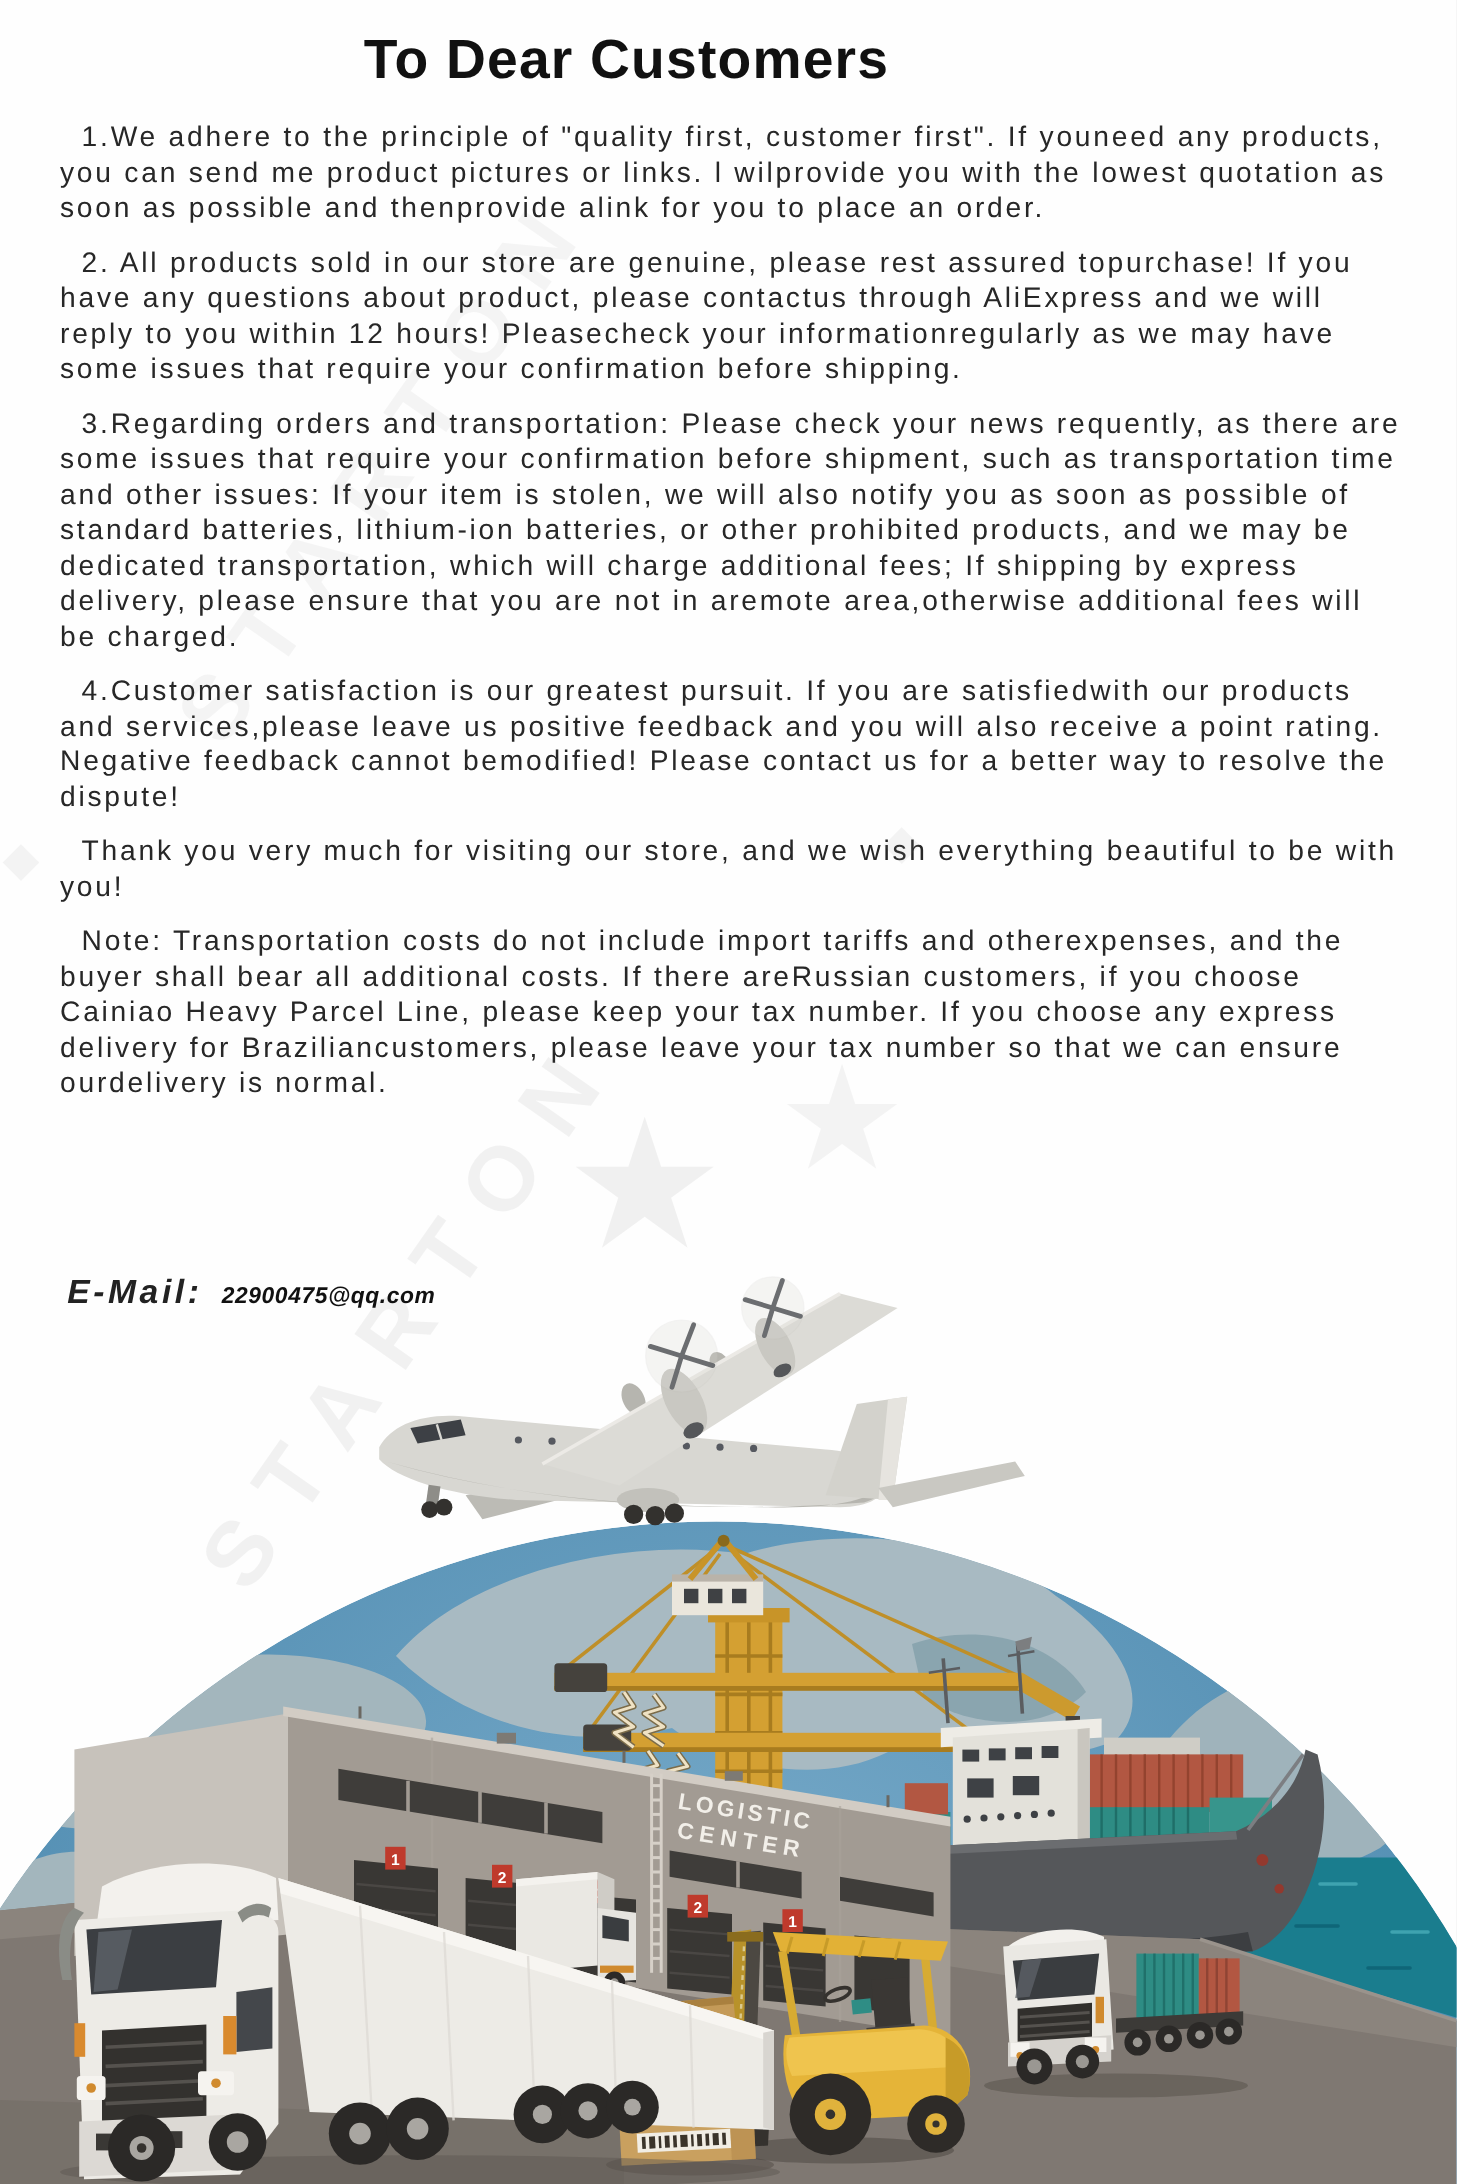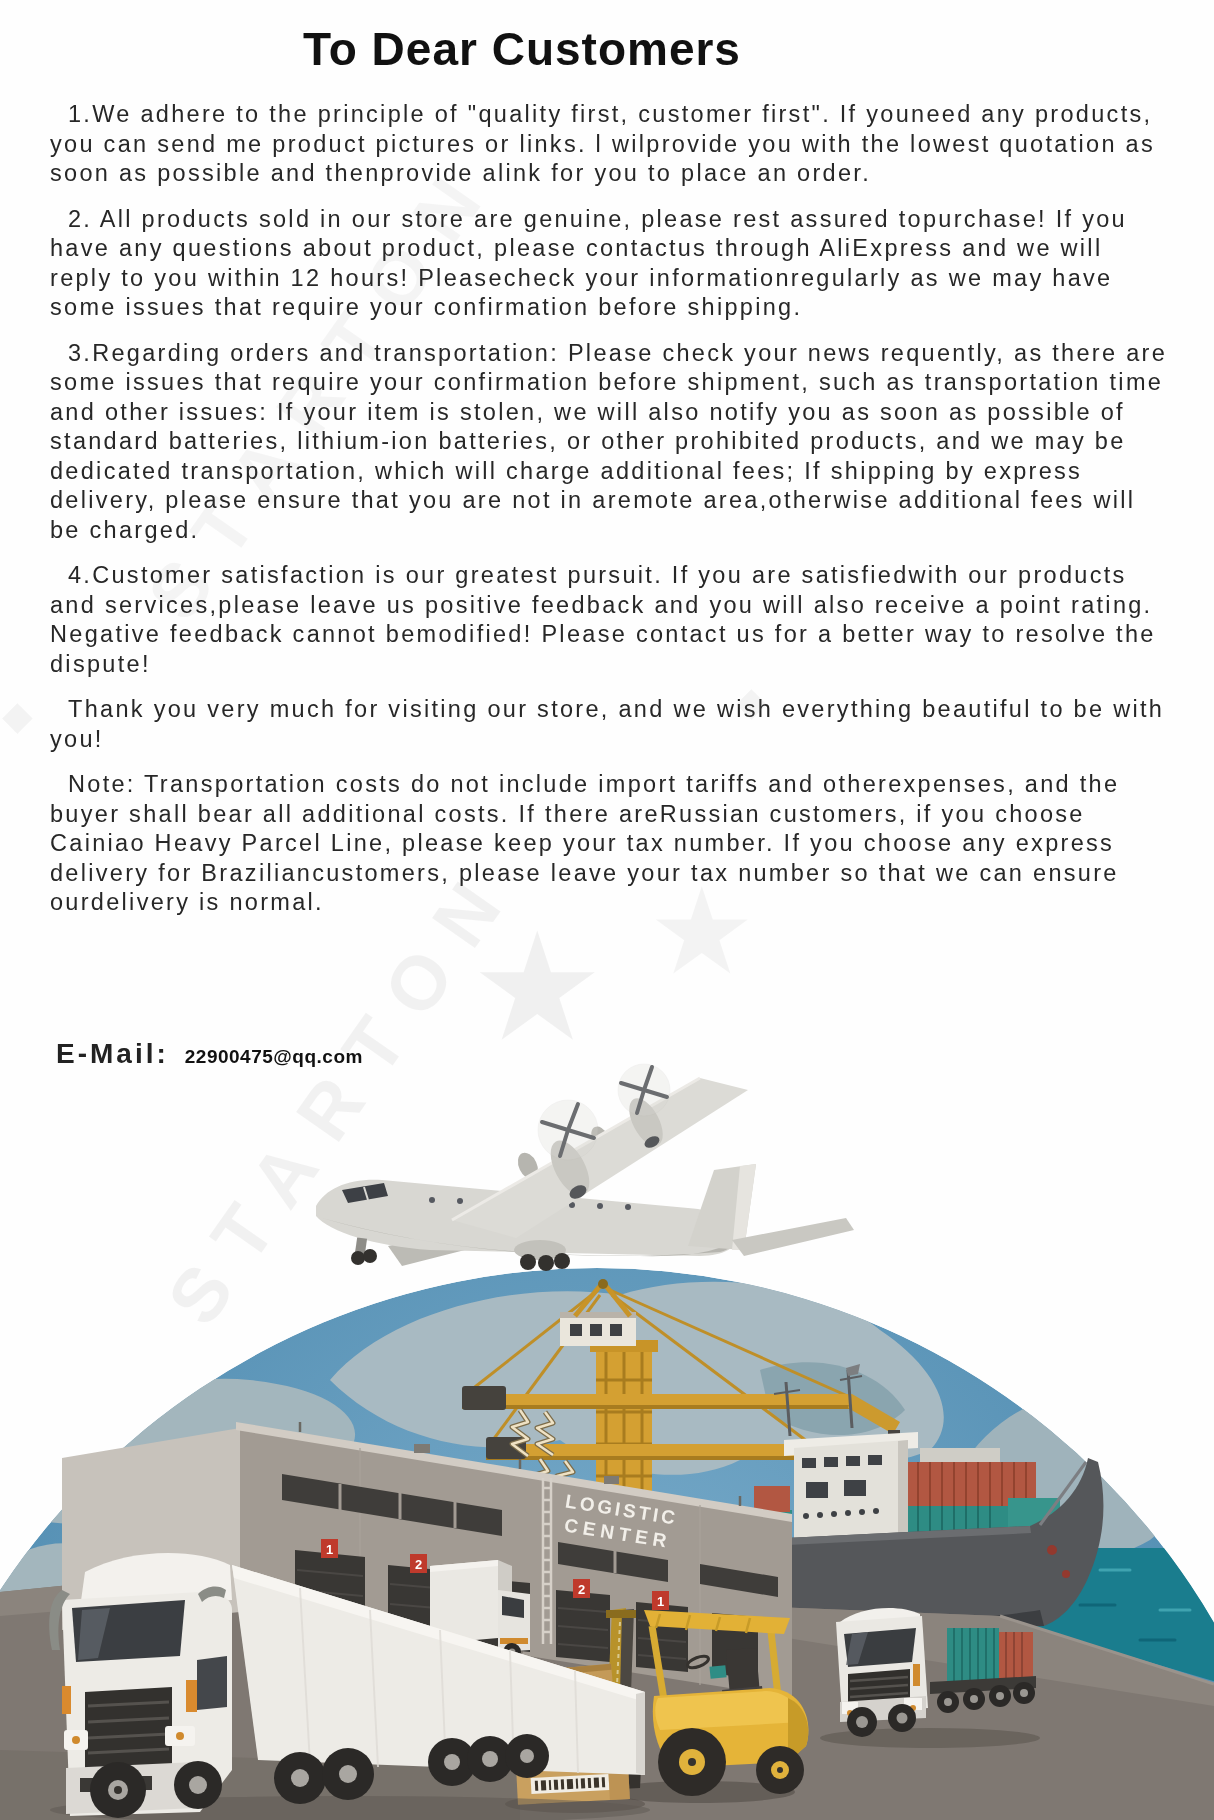--- a/index.html
+++ b/index.html
@@ -13,21 +13,21 @@
     padding-right:170px;box-sizing:border-box;
     text-align:center;font-size:46px;font-weight:700;color:#111;
     letter-spacing:1px;
   }
   .notice-body{
     position:absolute;top:84px;left:34px;width:1150px;
     font-size:23.5px;line-height:29.5px;letter-spacing:2.3px;
     color:#272727;text-align:left;
   }
   .notice-body p{margin:16px;text-indent:18px;}
-  .contact{position:absolute;left:56px;top:1010px;color:#1b1b1b;}
+  .contact{position:absolute;left:56px;top:1034px;color:#1b1b1b;font-style:italic;}
   .contact-row{display:flex;align-items:baseline;gap:16px;margin-bottom:23px;}
   .contact-label{font-size:28px;font-weight:600;letter-spacing:3px;color:#222;}
   .contact-value{font-size:19px;font-weight:700;letter-spacing:0.5px;color:#111;margin-top:36px;}
   .illus{position:absolute;top:950px;left:0;}
   .wm{
     position:absolute;color:#5a5a5a;opacity:0.055;font-size:76px;font-weight:700;
     letter-spacing:26px;transform:rotate(-55deg);transform-origin:left top;
     pointer-events:none;white-space:nowrap;
   }
   .wm2{top:1290px;left:150px;opacity:0.07;}

